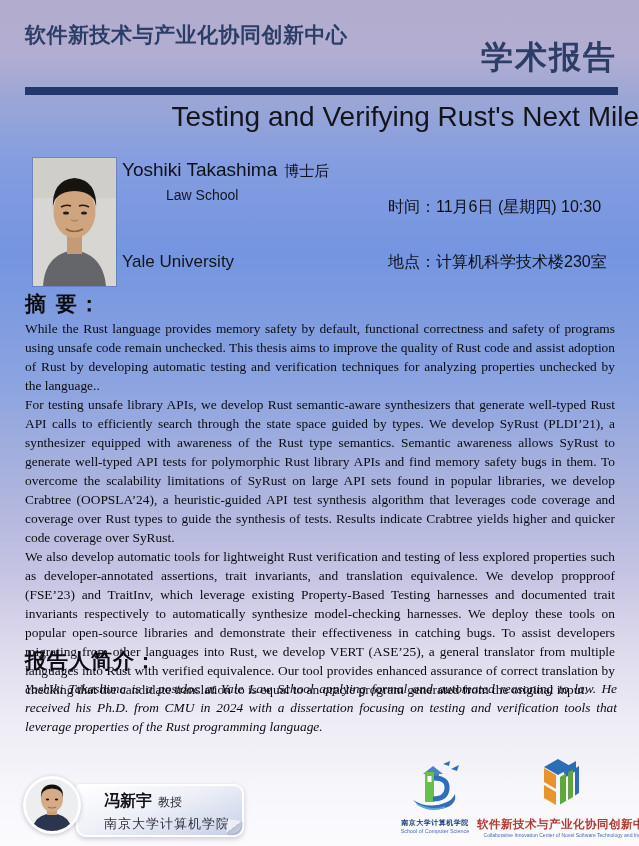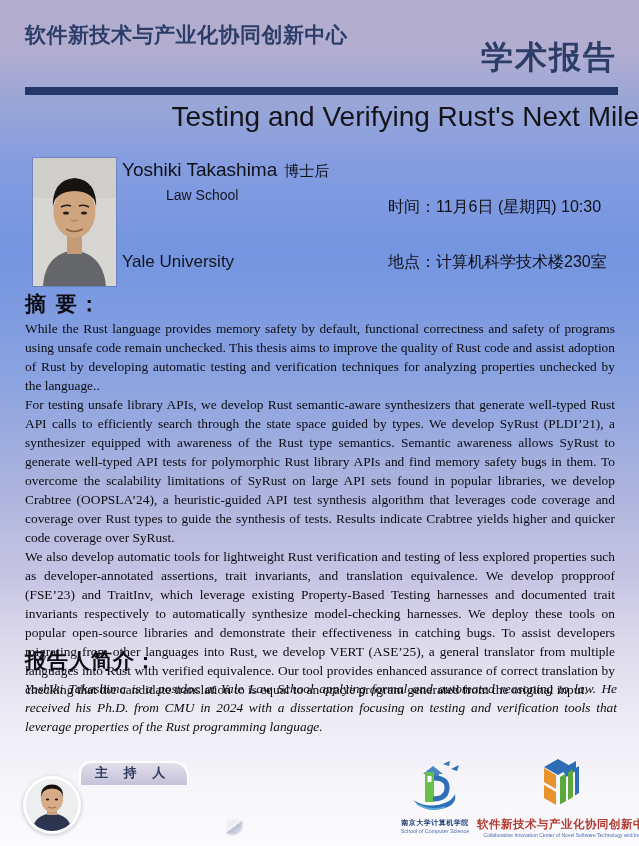--- a/index.html
+++ b/index.html
@@ -124,21 +124,26 @@
   <div class="abs-heading">摘 要：</div>
   <div class="abs-body">
     <p>While the Rust language provides memory safety by default, functional correctness and safety of programs using unsafe code remain unchecked. This thesis aims to improve the quality of Rust code and assist adoption of Rust by developing automatic testing and verification techniques for analyzing properties unchecked by the language..</p>
     <p>For testing unsafe library APIs, we develop Rust semantic-aware synthesizers that generate well-typed Rust API calls to efficiently search through the state space guided by types. We develop SyRust (PLDI’21), a synthesizer equipped with awareness of the Rust type semantics. Semantic awareness allows SyRust to generate well-typed API tests for polymorphic Rust library APIs and find memory safety bugs in them. To overcome the scalability limitations of SyRust on large API sets found in popular libraries, we develop Crabtree (OOPSLA’24), a heuristic-guided API test synthesis algorithm that leverages code coverage and coverage over Rust types to guide the synthesis of tests. Results indicate Crabtree yields higher and quicker code coverage over SyRust.</p>
     <p>We also develop automatic tools for lightweight Rust verification and testing of less explored properties such as developer-annotated assertions, trait invariants, and translation equivalence. We develop propproof (FSE’23) and TraitInv, which leverage existing Property-Based Testing harnesses and documented trait invariants respectively to automatically synthesize model-checking harnesses. We deploy these tools on popular open-source libraries and demonstrate their effectiveness in catching bugs. To assist developers migrating from other languages into Rust, we develop VERT (ASE’25), a general translator from multiple languages into Rust with verified equivalence. Our tool provides enhanced assurance of correct translation by checking that the candidate translation to is equal to an oracle program generated from the original input.</p>
   </div>
 
   <div class="bio-heading">报告人简介：</div>
   <div class="bio-text">Yoshiki Takashima is a postdoc at Yale Law School applying formal and automated reasoning to law. He received his Ph.D. from CMU in 2024 with a dissertation focusing on testing and verification tools that leverage properties of the Rust programming language.</div>
 
-  <div class="host-tab">主 持 人</div>
+  <div class="host-panel">
+    <div>
+      <span class="host-name">冯新宇</span><span class="host-title">教授</span>
+    </div>
+    <div class="host-aff">南京大学计算机学院</div>
+  </div>
   <div class="host-curl"></div>
   <div class="host-photo">
     <svg width="52" height="52" viewBox="0 0 52 52" xmlns="http://www.w3.org/2000/svg">
       <rect width="52" height="52" fill="#eceef0"></rect>
       <path d="M6 52 Q8 36 26 34 Q44 36 46 52 Z" fill="#2c3550"></path>
       <rect x="21" y="26" width="10" height="10" fill="#caa07c"></rect>
       <ellipse cx="26" cy="20" rx="11" ry="13" fill="#d6ab87"></ellipse>
       <path d="M15 19 Q14 6 26 5.5 Q38 6 37 19 Q37 10 26 9.5 Q15 10 15 19 Z" fill="#14100c"></path>
       <ellipse cx="21.5" cy="20.5" rx="1.7" ry="1" fill="#20180f"></ellipse>
       <ellipse cx="30.5" cy="20.5" rx="1.7" ry="1" fill="#20180f"></ellipse>

